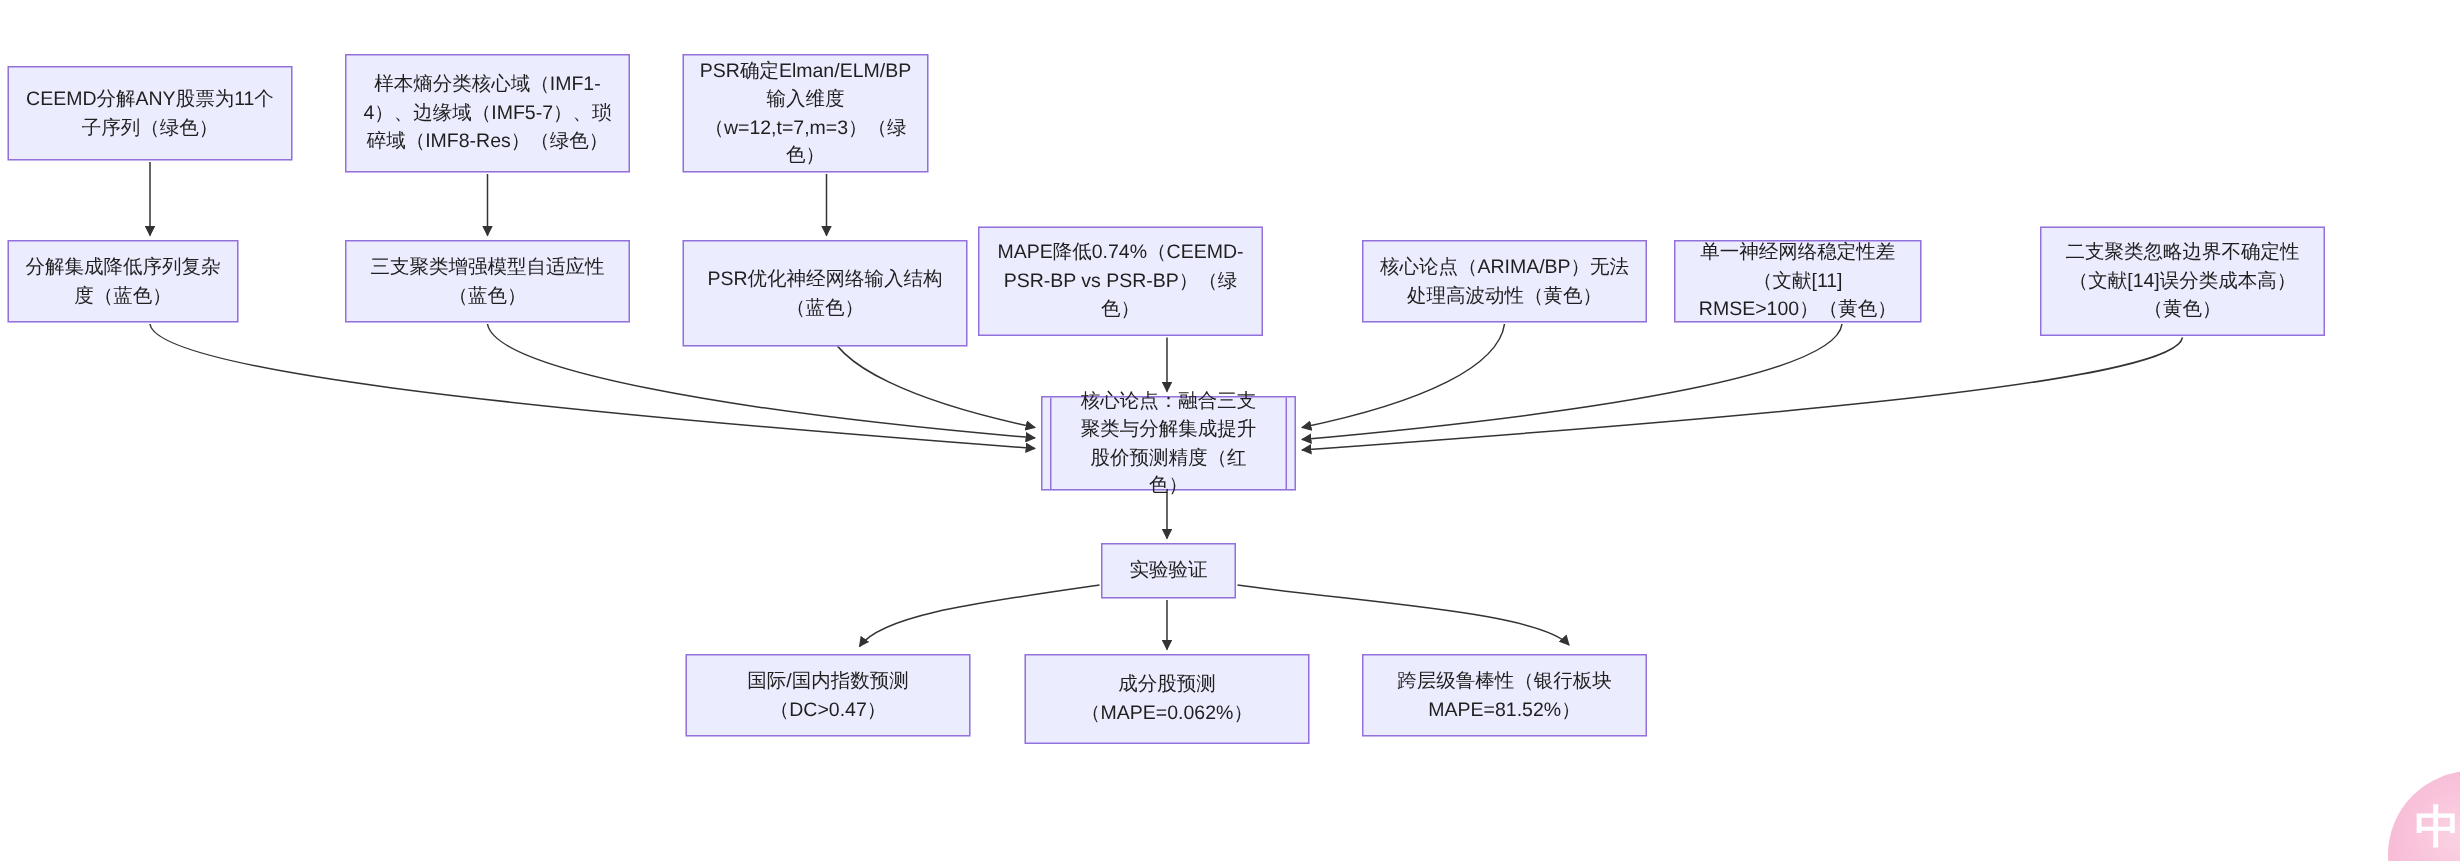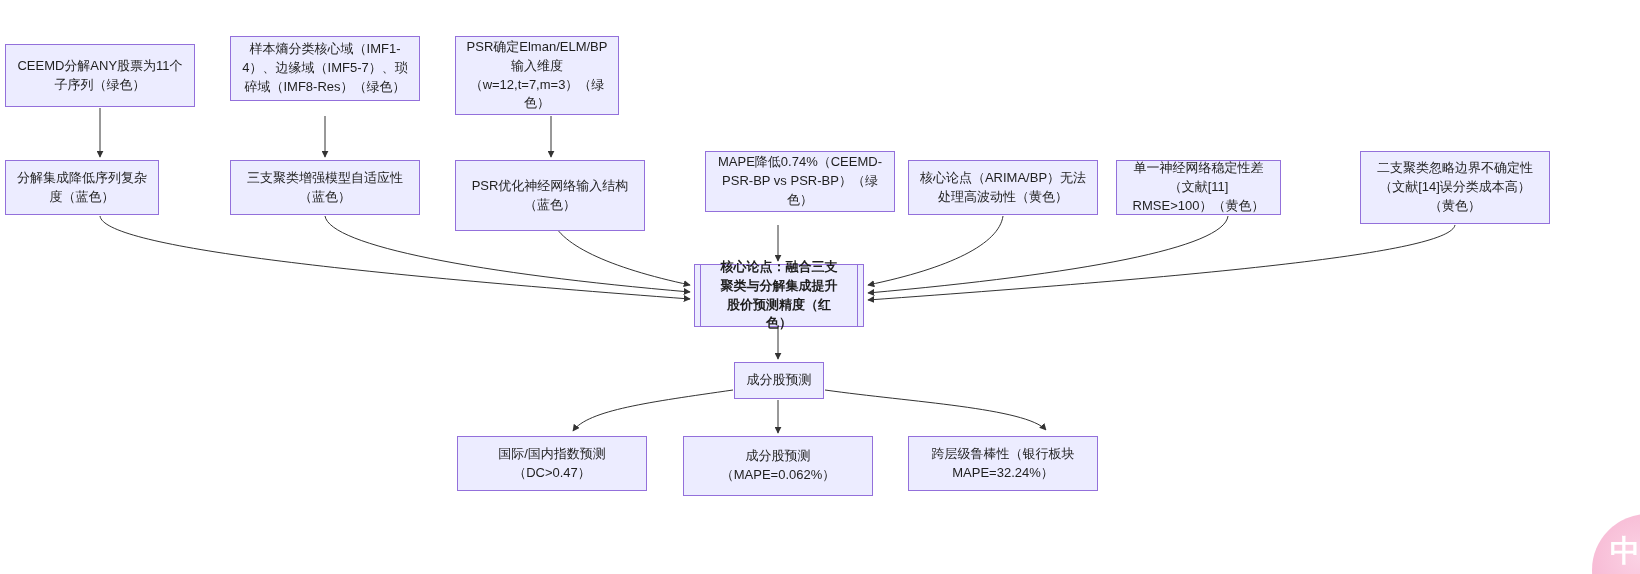--- a/index.html
+++ b/index.html
@@ -9,21 +9,21 @@
     font-family:"Liberation Sans","DejaVu Sans",sans-serif;
   }
   #edges{position:absolute;left:0;top:0;pointer-events:none;}
   .node{
     position:absolute;box-sizing:border-box;
     background:#ECECFF;border:1px solid #9370DB;
     color:#1f1f1f;font-size:13px;line-height:1.45;
     display:flex;align-items:center;justify-content:center;
     text-align:center;padding:4px 10px;
   }
-  .node.subroutine{padding:2px 24px;font-weight:bold;}
+  .node.subroutine{padding:2px 24px;}
   .node.subroutine::before{
     content:"";position:absolute;top:0;bottom:0;left:5px;
     border-left:1px solid #9370DB;
   }
   .node.subroutine::after{
     content:"";position:absolute;top:0;bottom:0;right:5px;
     border-right:1px solid #9370DB;
   }
   .translate-fab{
     position:absolute;left:1592px;top:514px;width:112px;height:112px;
@@ -58,43 +58,43 @@
     <path d="M1455,225 C1450,252 1230,274 868,300" marker-end="url(#arrow)"></path>
     <path d="M778,328 L778,359" marker-end="url(#arrow)"></path>
     <path d="M733,390 C650,402 588,410 573,431" marker-end="url(#arrow)"></path>
     <path d="M778,400 L778,433" marker-end="url(#arrow)"></path>
     <path d="M825,390 C910,402 1026,408 1046,430" marker-end="url(#arrow)"></path>
   </g>
 </svg>
 
 <div class="node" style="left:5px;top:44px;width:190px;height:63px">CEEMD分解ANY股票为11个子序列（绿色）</div>
 
-<div class="node" style="left:230px;top:36px;width:190px;height:65px">样本熵分类核心域（IMF1-4）、边缘域（IMF5-7）、琐碎域（IMF8-Res）（绿色）</div>
+<div class="node" style="left:230px;top:36px;width:190px;height:79px">样本熵分类核心域（IMF1-4）、边缘域（IMF5-7）、琐碎域（IMF8-Res）（绿色）</div>
 
 <div class="node" style="left:455px;top:36px;width:164px;height:79px">PSR确定Elman/ELM/BP输入维度（w=12,t=7,m=3）（绿色）</div>
 
 <div class="node" style="left:5px;top:160px;width:154px;height:55px">分解集成降低序列复杂度（蓝色）</div>
 
 <div class="node" style="left:230px;top:160px;width:190px;height:55px">三支聚类增强模型自适应性（蓝色）</div>
 
 <div class="node" style="left:455px;top:160px;width:190px;height:71px">PSR优化神经网络输入结构（蓝色）</div>
 
-<div class="node" style="left:705px;top:151px;width:190px;height:61px">MAPE降低0.74%（CEEMD-PSR-BP vs PSR-BP）（绿色）</div>
+<div class="node" style="left:652px;top:151px;width:190px;height:73px">MAPE降低0.74%（CEEMD-PSR-BP vs PSR-BP）（绿色）</div>
 
 <div class="node" style="left:908px;top:160px;width:190px;height:55px">核心论点（ARIMA/BP）无法处理高波动性（黄色）</div>
 
 <div class="node" style="left:1116px;top:160px;width:165px;height:55px">单一神经网络稳定性差（文献[11] RMSE&gt;100）（黄色）</div>
 
 <div class="node" style="left:1360px;top:151px;width:190px;height:73px">二支聚类忽略边界不确定性（文献[14]误分类成本高）（黄色）</div>
 
 <div class="node subroutine" style="left:694px;top:264px;width:170px;height:63px">核心论点：融合三支聚类与分解集成提升股价预测精度（红色）</div>
 
-<div class="node" style="left:734px;top:362px;width:90px;height:37px">成分股预测</div>
+<div class="node" style="left:734px;top:362px;width:90px;height:37px">实验验证</div>
 
 <div class="node" style="left:457px;top:436px;width:190px;height:55px">国际/国内指数预测（DC&gt;0.47）</div>
 
 <div class="node" style="left:683px;top:436px;width:190px;height:60px">成分股预测（MAPE=0.062%）</div>
 
-<div class="node" style="left:908px;top:436px;width:190px;height:55px">跨层级鲁棒性（银行板块MAPE=32.24%）</div>
+<div class="node" style="left:908px;top:436px;width:190px;height:55px">跨层级鲁棒性（银行板块MAPE=81.52%）</div>
 
 <div class="translate-fab">
   <span class="fab-label">中A</span>
 </div>
 
 </body></html>

